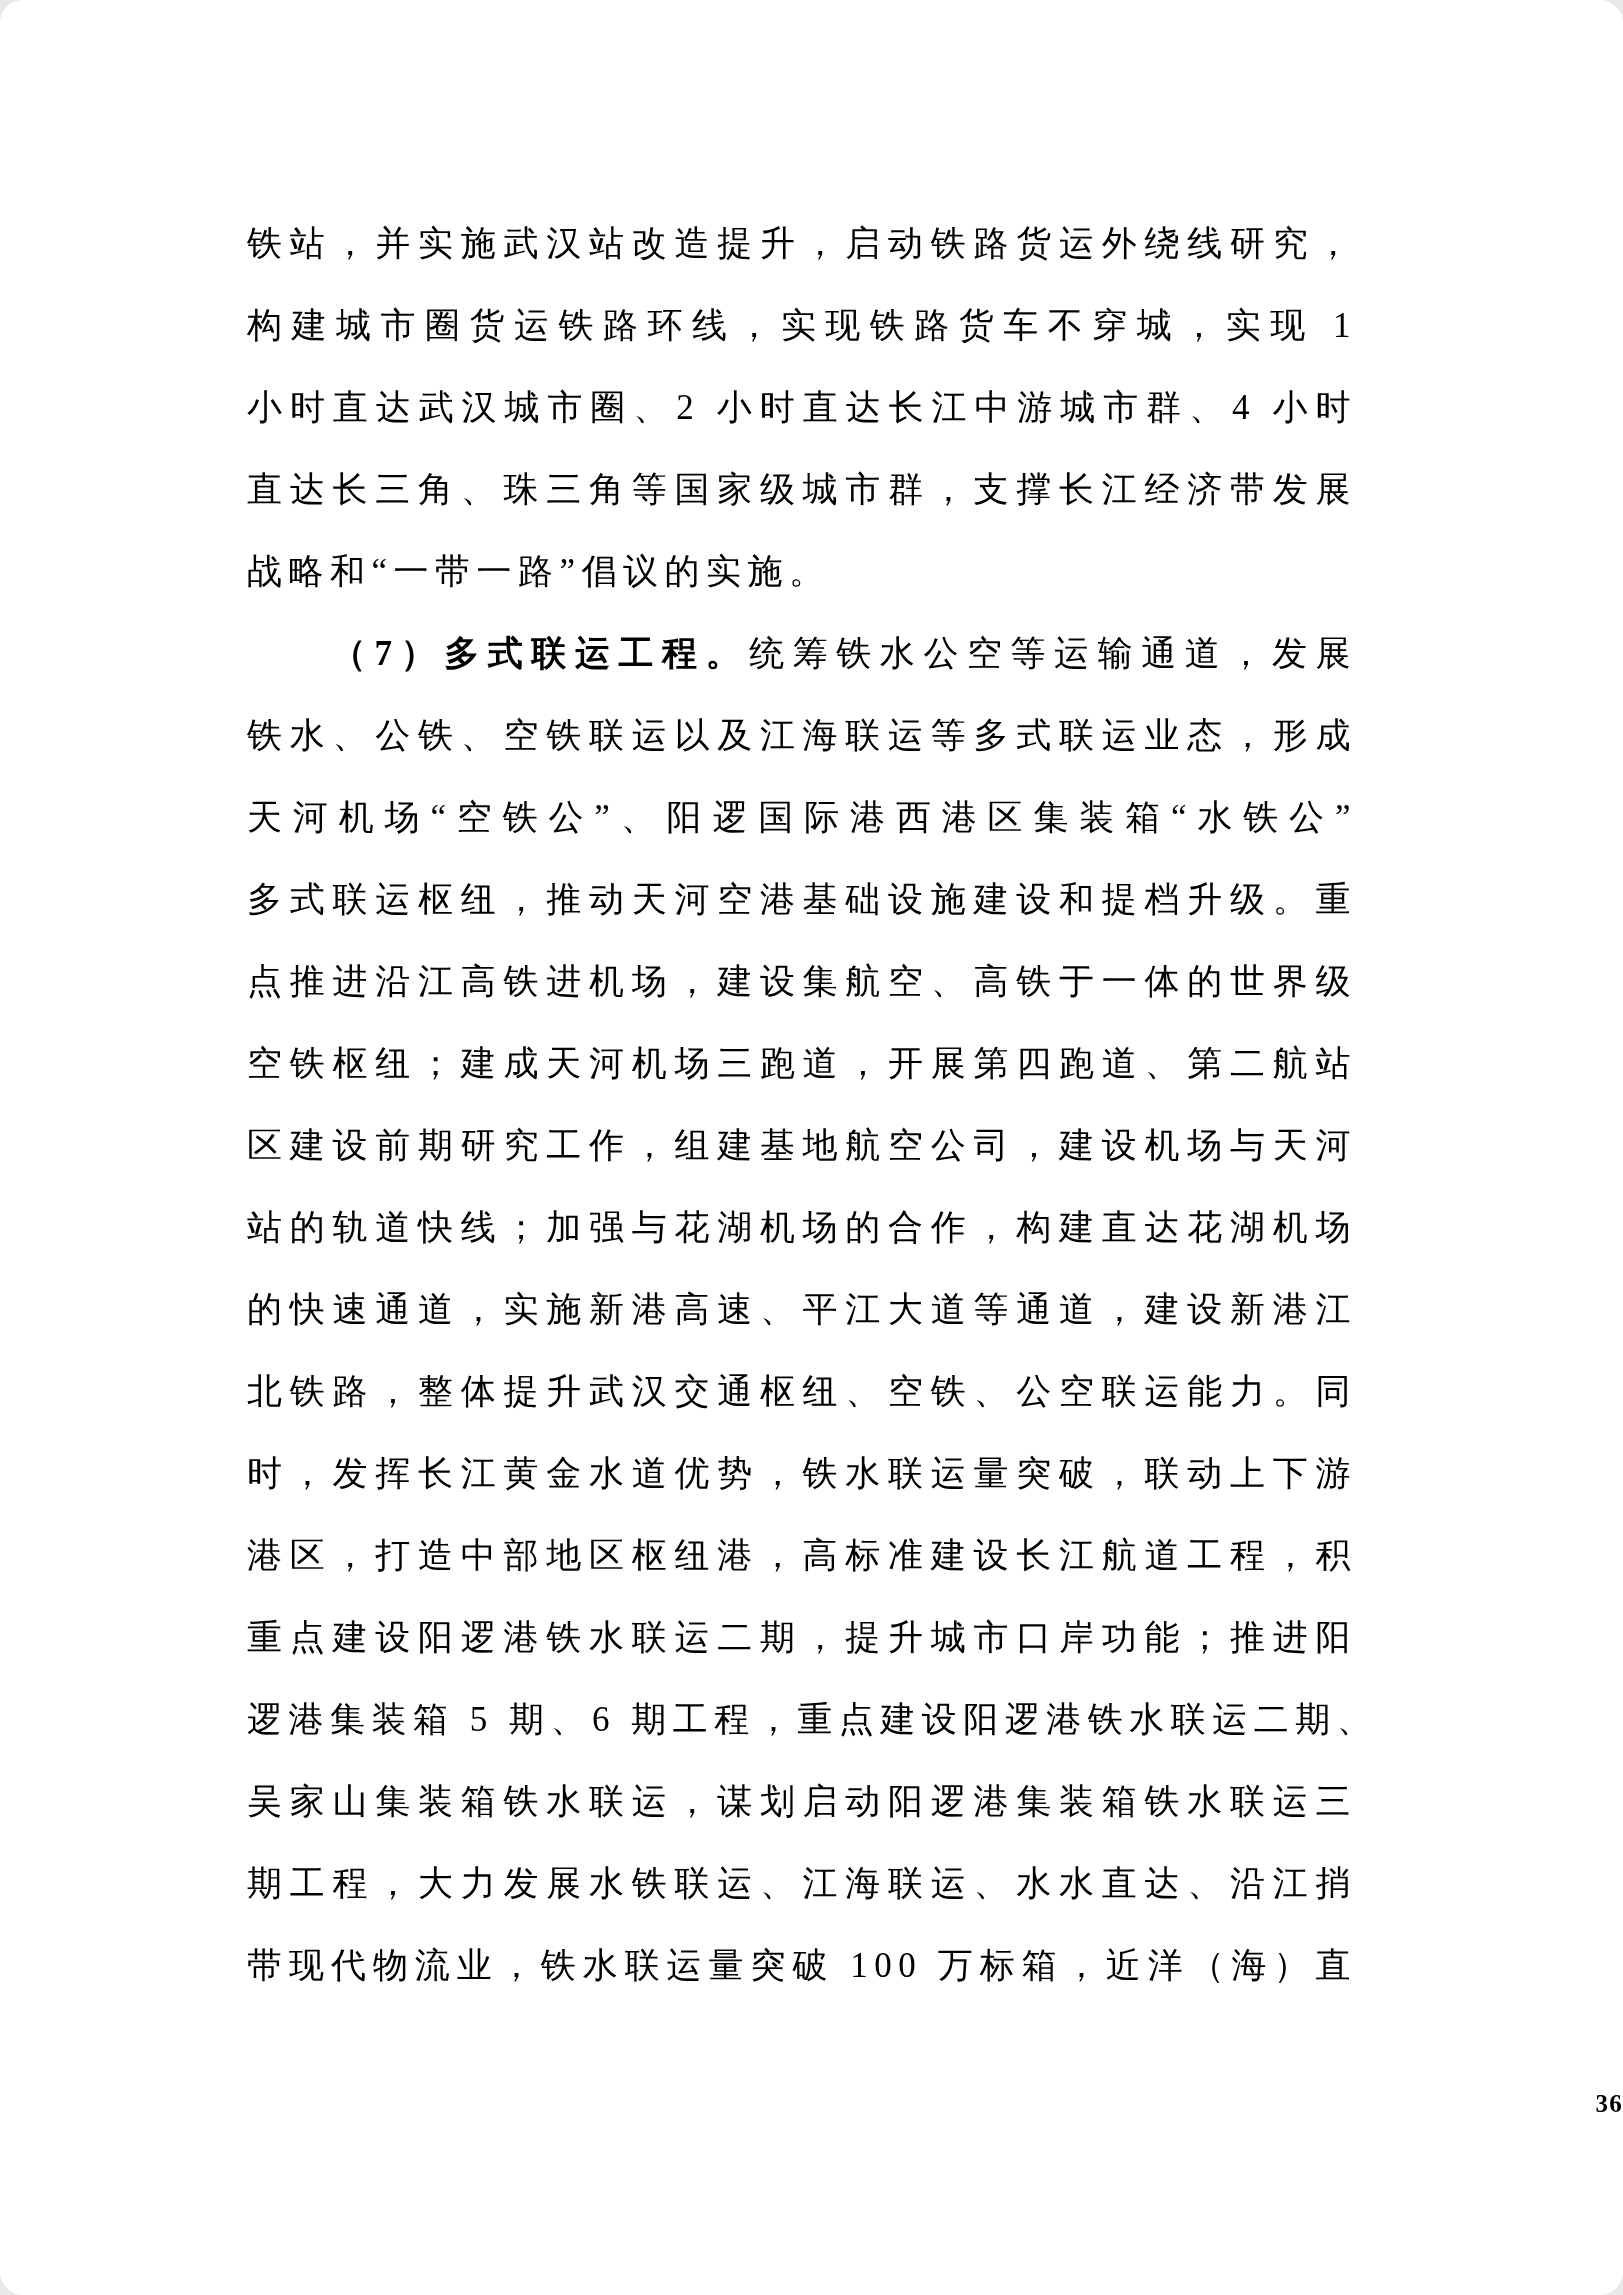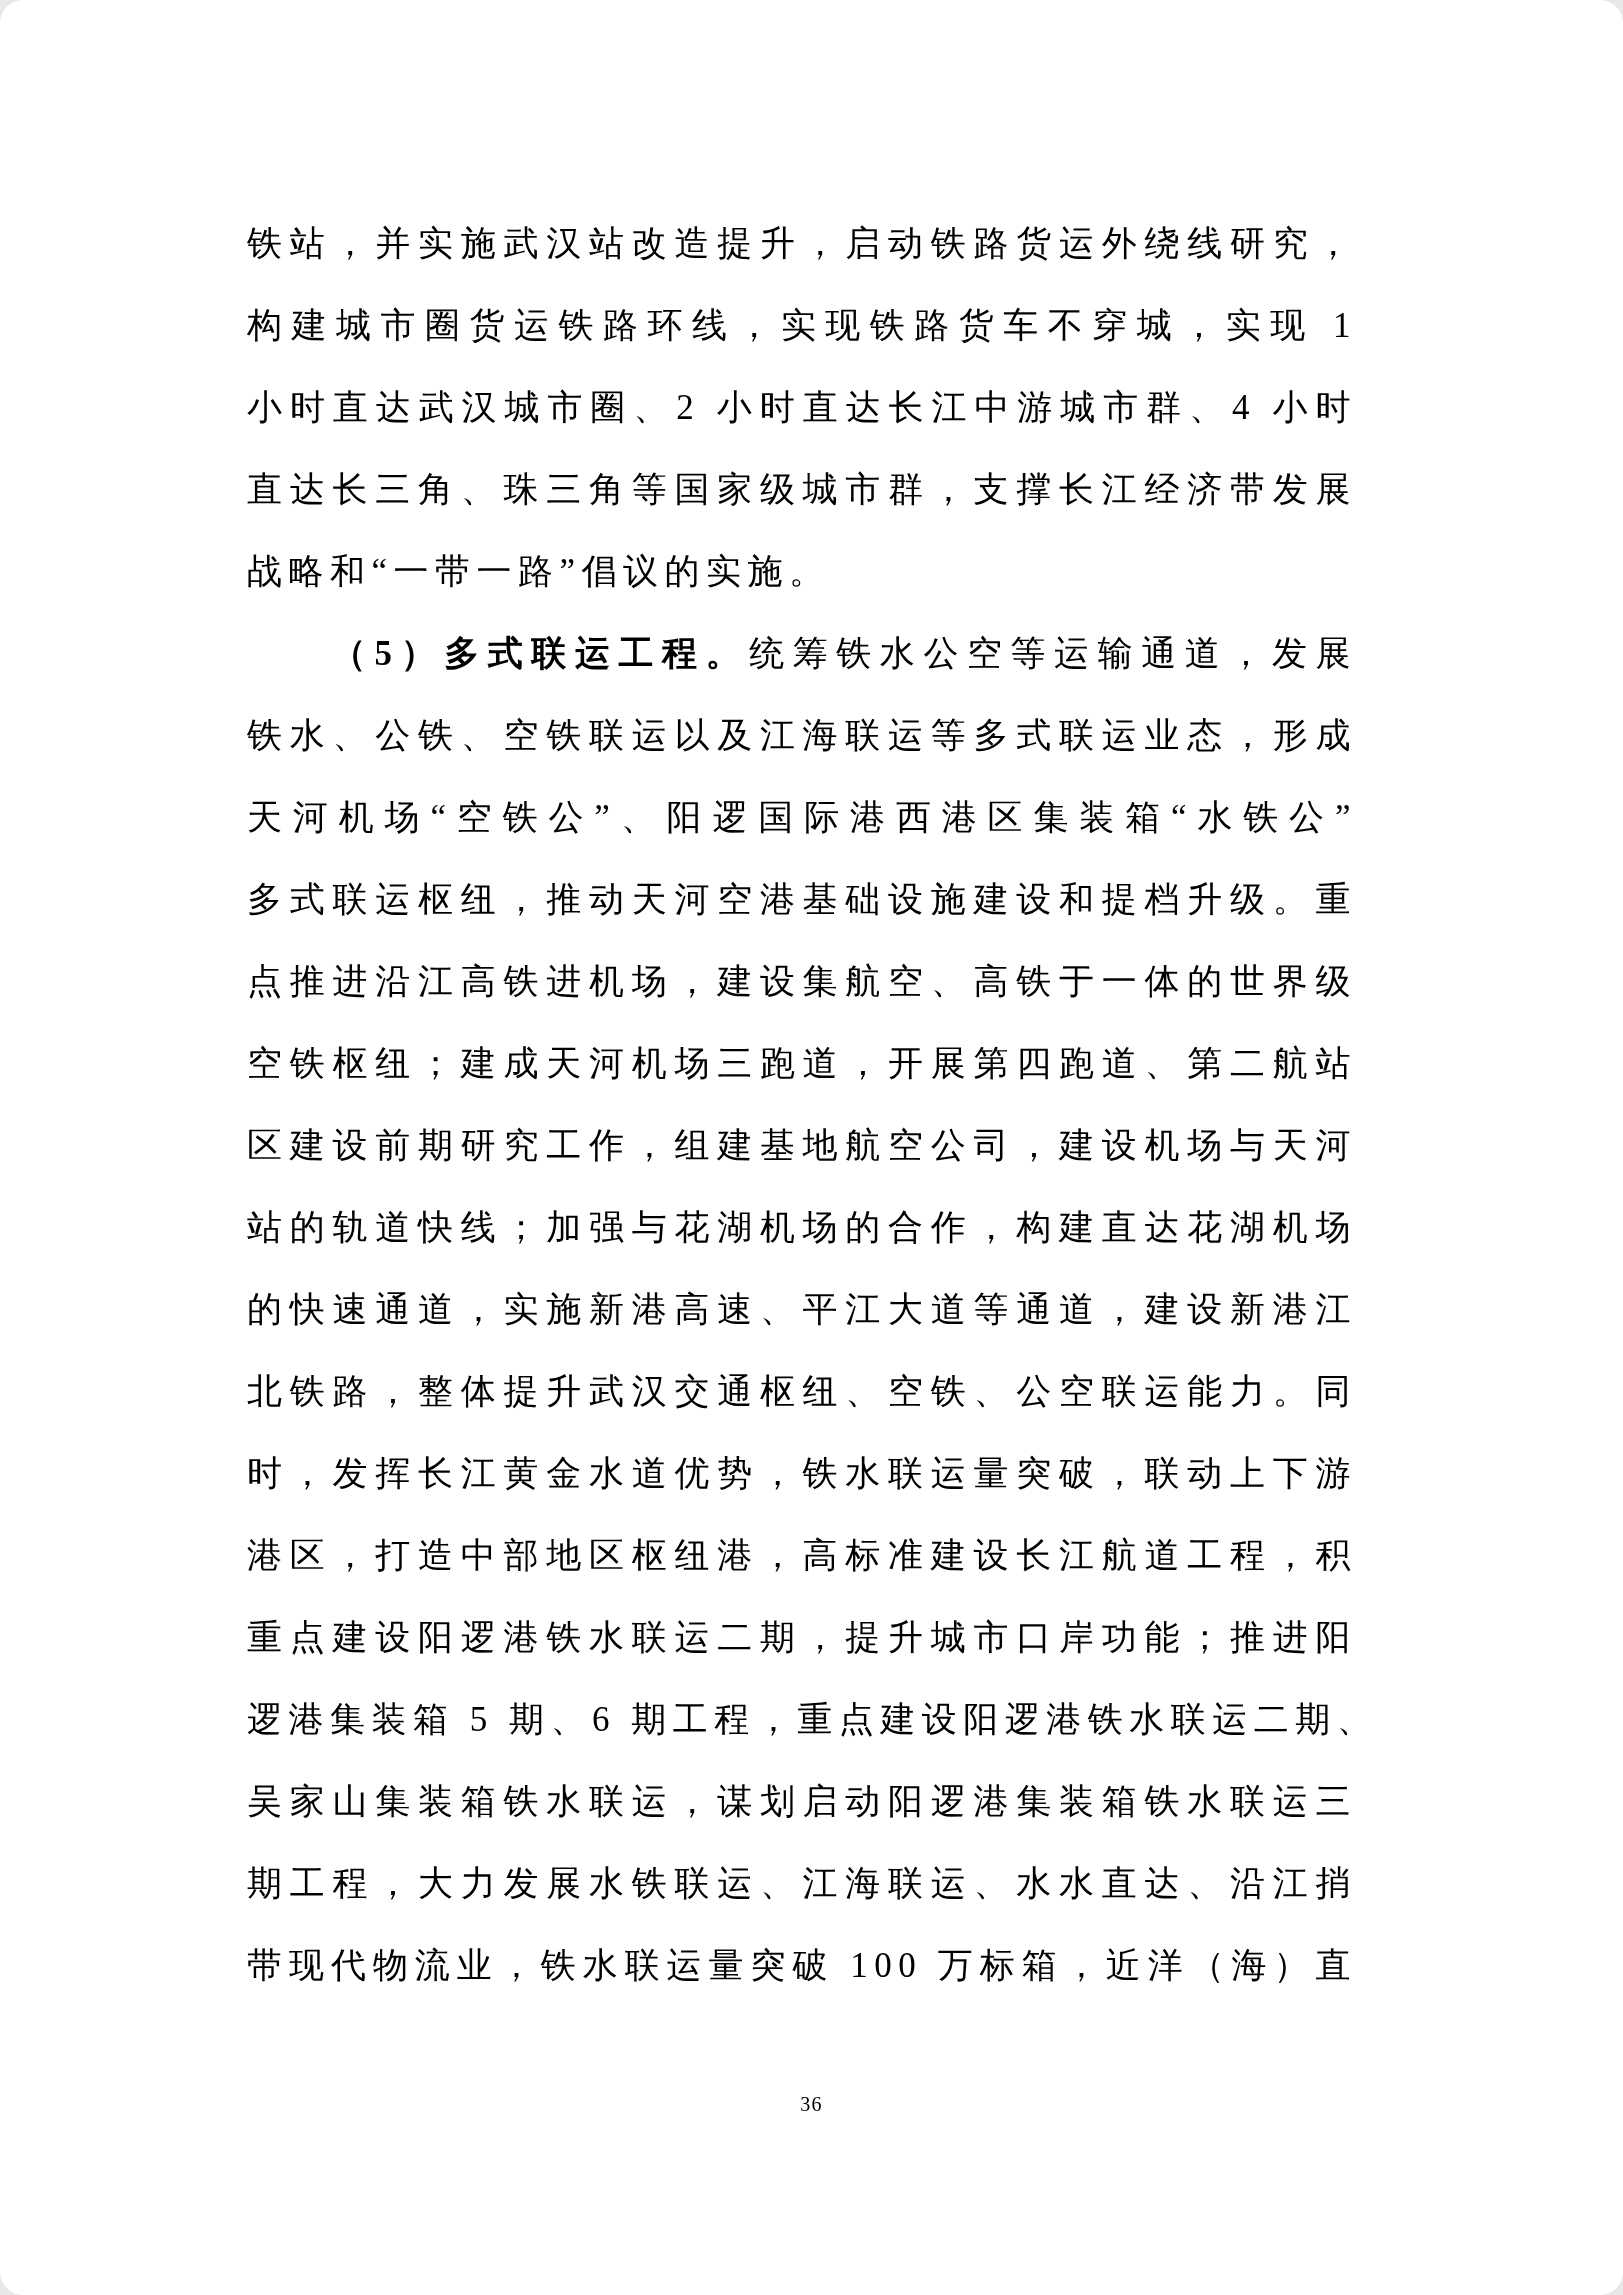--- a/index.html
+++ b/index.html
@@ -43,38 +43,39 @@
     text-indent: 84px;
   }
   .bold-run {
     font-weight: bold;
   }
   .page-number {
     position: absolute;
     top: 2089px;
     left: 0;
     width: 100%;
-    text-align: center;
-    font-size: 20px;
+    text-align: right;
+    font-size: 25px;
     line-height: 30px;
     letter-spacing: 1.3px;
+    font-weight: bold;
   }
 </style>
 </head>
 <body>
 
 <div class="page">
   <div class="text-block">
     <div class="line">铁站，并实施武汉站改造提升，启动铁路货运外绕线研究，</div>
     <div class="line">构建城市圈货运铁路环线，实现铁路货车不穿城，实现 1</div>
     <div class="line">小时直达武汉城市圈、2 小时直达长江中游城市群、4 小时</div>
     <div class="line">直达长三角、珠三角等国家级城市群，支撑长江经济带发展</div>
     <div class="line para-last">战略和“一带一路”倡议的实施。</div>
     <div class="line para-start">
-      <span class="bold-run">（5）多式联运工程。</span><span>统筹铁水公空等运输通道，发展</span>
+      <span class="bold-run">（7）多式联运工程。</span><span>统筹铁水公空等运输通道，发展</span>
     </div>
     <div class="line">铁水、公铁、空铁联运以及江海联运等多式联运业态，形成</div>
     <div class="line">天河机场“空铁公”、阳逻国际港西港区集装箱“水铁公”</div>
     <div class="line">多式联运枢纽，推动天河空港基础设施建设和提档升级。重</div>
     <div class="line">点推进沿江高铁进机场，建设集航空、高铁于一体的世界级</div>
     <div class="line">空铁枢纽；建成天河机场三跑道，开展第四跑道、第二航站</div>
     <div class="line">区建设前期研究工作，组建基地航空公司，建设机场与天河</div>
     <div class="line">站的轨道快线；加强与花湖机场的合作，构建直达花湖机场</div>
     <div class="line">的快速通道，实施新港高速、平江大道等通道，建设新港江</div>
     <div class="line">北铁路，整体提升武汉交通枢纽、空铁、公空联运能力。同</div>

